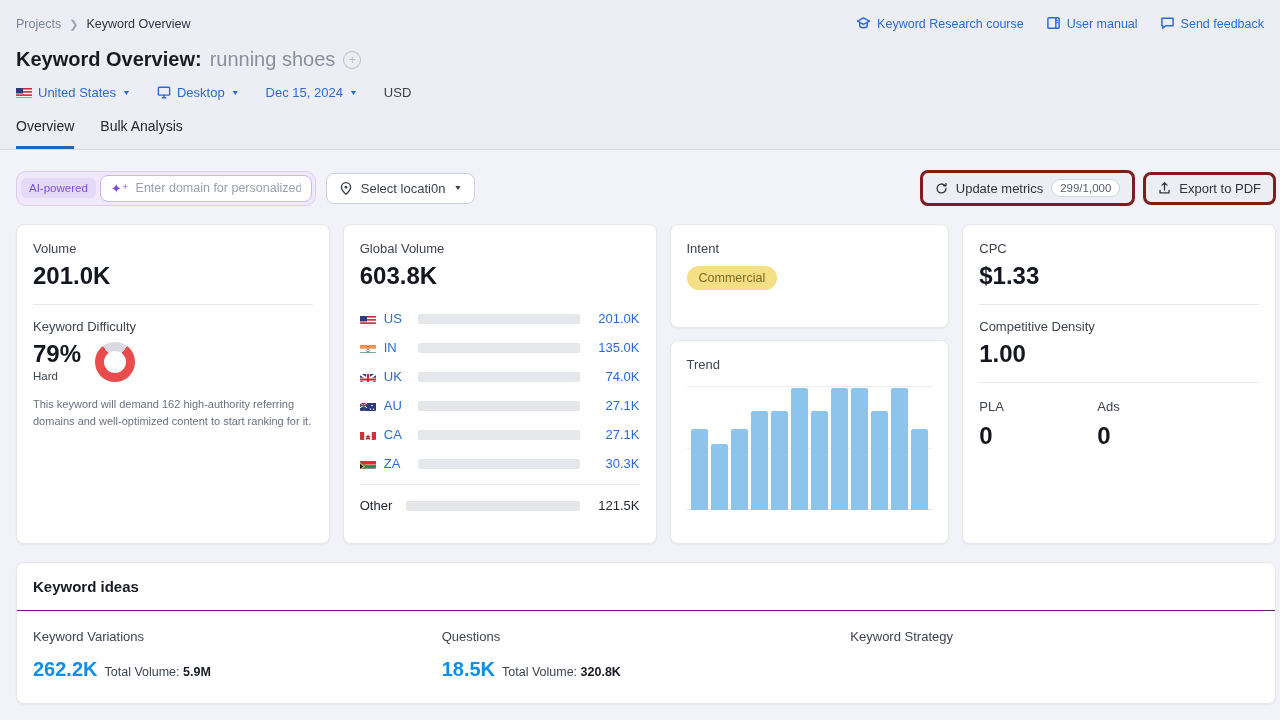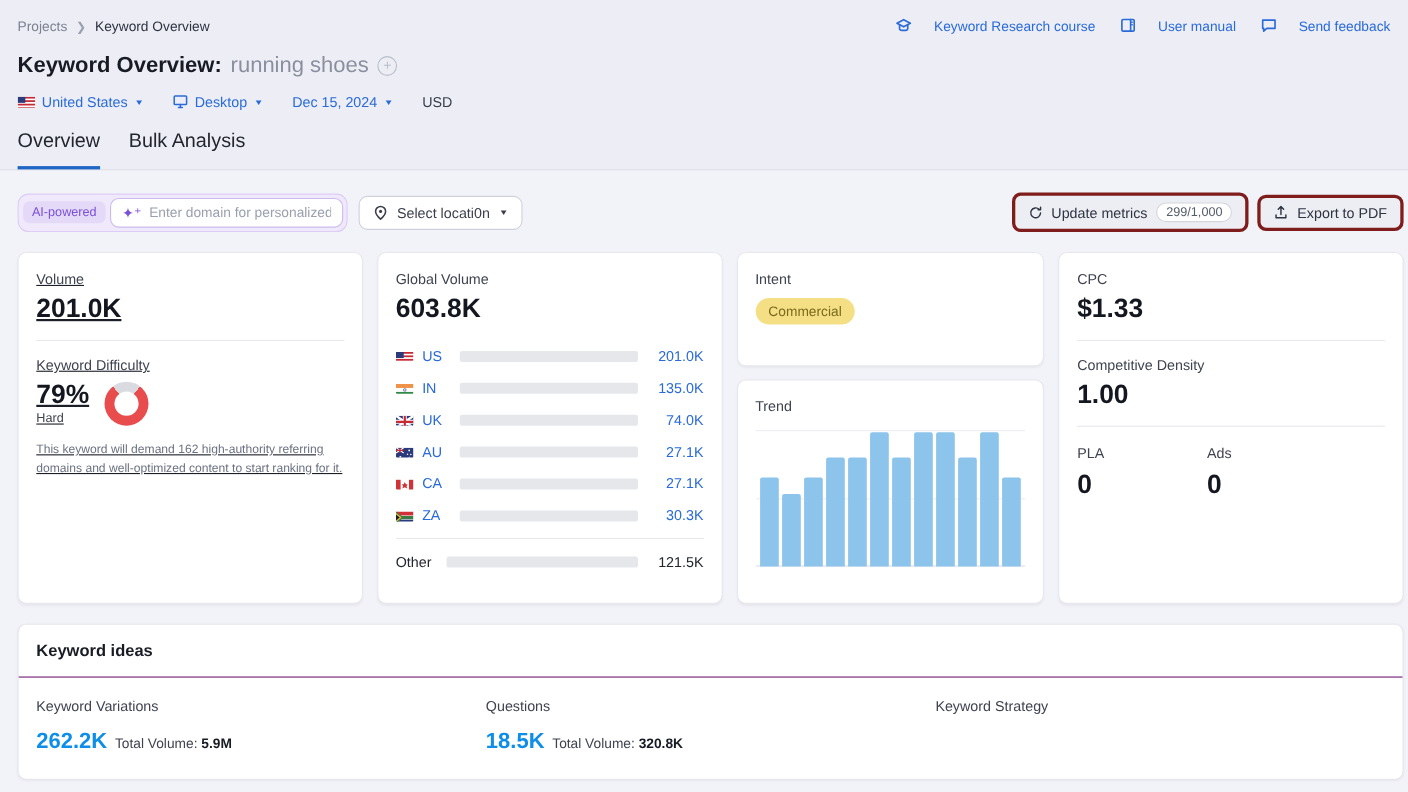--- a/index.html
+++ b/index.html
@@ -13,37 +13,37 @@
   .page { width:1280px; height:720px; display:flex; flex-direction:column; }
 
   
   .top-area { background:#edeef5; padding:10px 16px 0 16px; }
   .row-breadcrumb { display:flex; align-items:center; justify-content:space-between; height:28px; }
   .breadcrumb { display:flex; align-items:center; gap:8px; font-size:12.5px; }
   .crumb-root { color:#7c8292; cursor:pointer; }
   .crumb-sep { color:#9aa0ae; font-size:11px; }
   .crumb-cur { color:#2e3340; }
   .header-links { display:flex; align-items:center; gap:22px; }
-  .hlink { display:flex; align-items:center; gap:20px; color:#2a6bd9; font-size:12.5px; cursor:pointer; }
+  .hlink { display:flex; align-items:center; gap:6px; color:#2a6bd9; font-size:12.5px; cursor:pointer; }
   .hlink svg { flex:0 0 auto; }
 
   .title-row { display:flex; align-items:center; gap:8px; margin-top:10px; }
   .title-main { font-size:20px; font-weight:bold; color:#181b24; }
   .title-kw { font-size:20px; color:#8a8f9e; }
   .plus-icon { width:18px; height:18px; border:1.5px solid #b9bec9; border-radius:50%; color:#b9bec9;
     display:flex; align-items:center; justify-content:center; font-size:13px; line-height:1; cursor:pointer; }
 
   .filters-row { display:flex; align-items:center; gap:26px; margin-top:14px; font-size:13px; }
   .filter { display:flex; align-items:center; gap:6px; color:#2a6bd9; cursor:pointer; }
   .filter .chev { color:#2a6bd9; }
   .filter-static { color:#3a3f4a; }
   .flag { display:inline-block; width:16px; height:11px; border-radius:1px; overflow:hidden; flex:0 0 auto; }
 
   .tabs-row { display:flex; gap:26px; margin-top:18px; }
-  .tab { font-size:18px; padding-bottom:12px; cursor:pointer; color:#23262f; }
+  .tab { font-size:14px; padding-bottom:12px; cursor:pointer; color:#23262f; }
   .tab.active { border-bottom:3px solid #1e66c5; }
   .top-divider { height:1px; background:#d9dbe3; margin:0 -16px; }
 
   
   .main { flex:1; padding:20px 4px 0 16px; background:#f2f3f8; }
 
   .controls-row { display:flex; align-items:center; justify-content:space-between; }
   .controls-left { display:flex; align-items:center; gap:10px; }
   .ai-group { display:flex; align-items:center; background:#efe9fb; border:1px solid #ddcdf6; border-radius:10px; padding:3px 3px 3px 4px; gap:4px; }
   .ai-badge { background:#e5d9f8; color:#7a50d8; font-size:11.5px; padding:4px 8px; border-radius:6px; }
@@ -54,21 +54,21 @@
   .loc-select { display:flex; align-items:center; gap:8px; background:#ffffff; border:1px solid #cfd1da; border-radius:8px; padding:7px 12px; font-size:13px; color:#3a3f4a; cursor:pointer; }
   .controls-right { display:flex; align-items:center; gap:8px; }
   .btn { display:flex; align-items:center; gap:8px; background:#eceef3; border:3px solid #7f1d1d; border-radius:8px; padding:6px 12px; font-size:13px; color:#2e3340; cursor:pointer; }
   .quota-pill { background:#ffffff; border:1px solid #d4d6de; border-radius:10px; font-size:11.5px; color:#565c68; padding:2px 8px; }
 
   
   .cards-row { display:flex; gap:13px; margin-top:18px; height:320px; }
   .card { background:#ffffff; border:1px solid #e7e8ee; border-radius:8px; box-shadow:0 1px 2px rgba(30,35,60,.05); }
   .card-pad { padding:16px; }
   .col-stack { display:flex; flex-direction:column; gap:12px; flex:1; }
-  .card-volume { flex:1;text-decoration:underline; }
+  .card-volume { flex:1; }
   .card-global { flex:1; }
   .card-cpc { flex:1; }
   .card-intent { height:104px; }
   .card-trend { flex:1; }
 
   .metric-label { font-size:13px; color:#3f4350; }
   .metric-value { font-size:24px; font-weight:bold; color:#14171f; margin-top:6px; display:flex; align-items:center; gap:8px; }
   .divider { height:1px; background:#e7e8ee; margin:14px 0; }
 
   .kd-row { display:flex; align-items:flex-start; gap:14px; margin-top:6px; }

